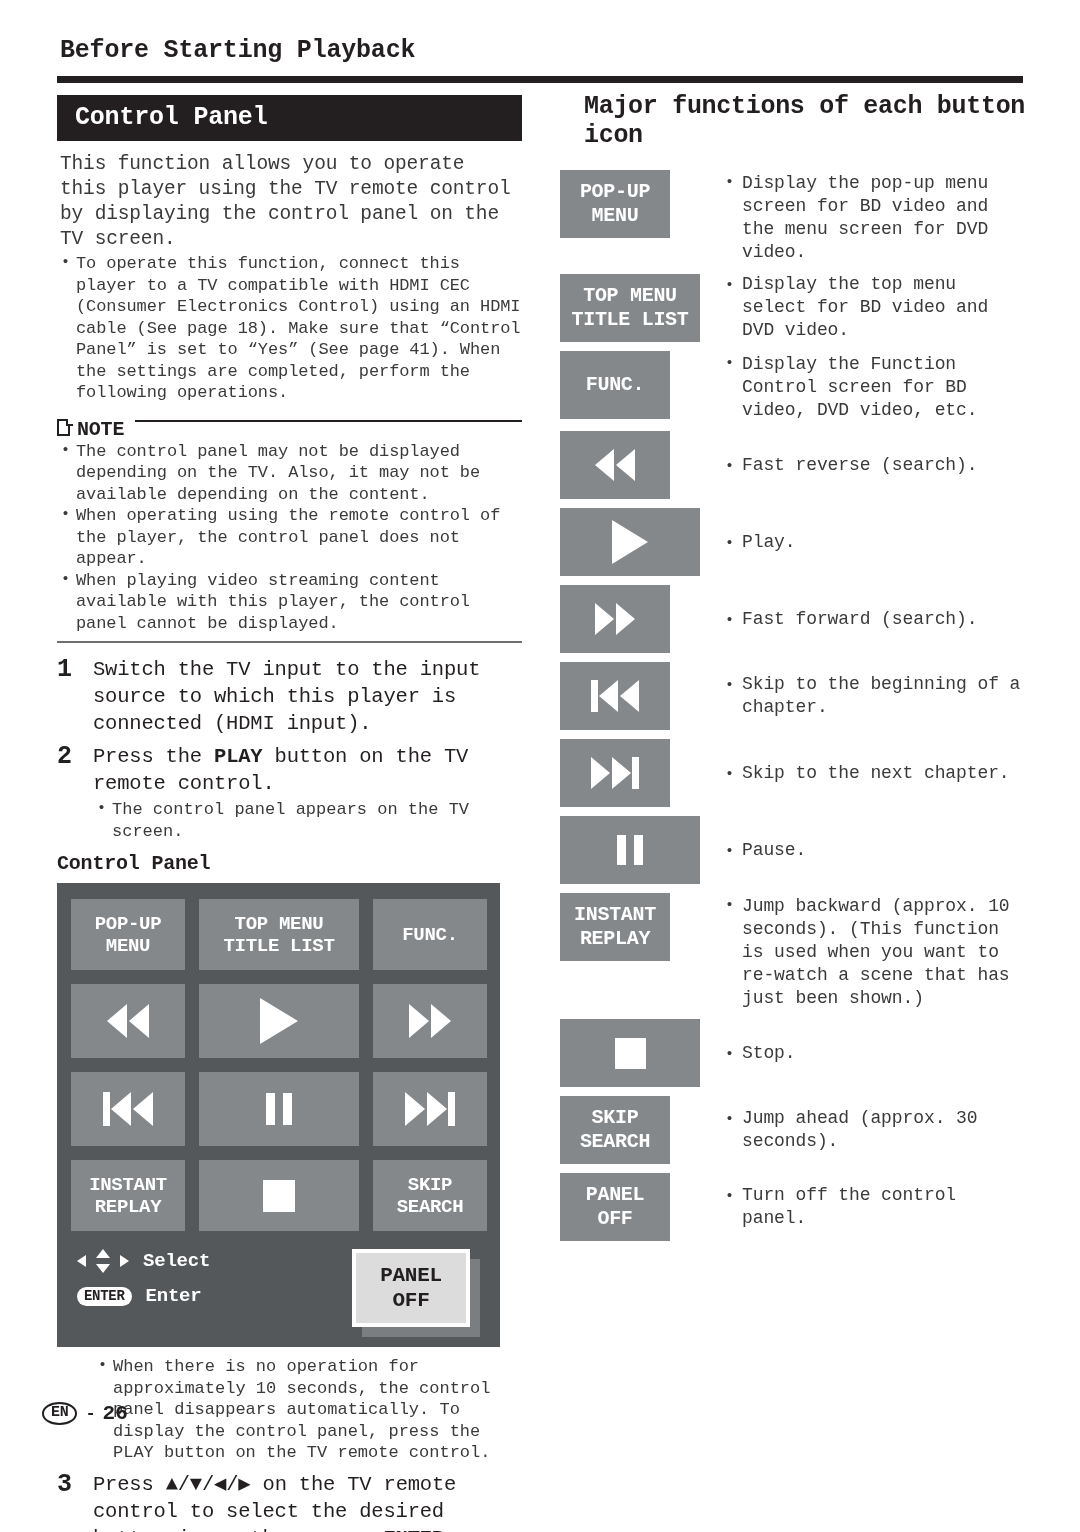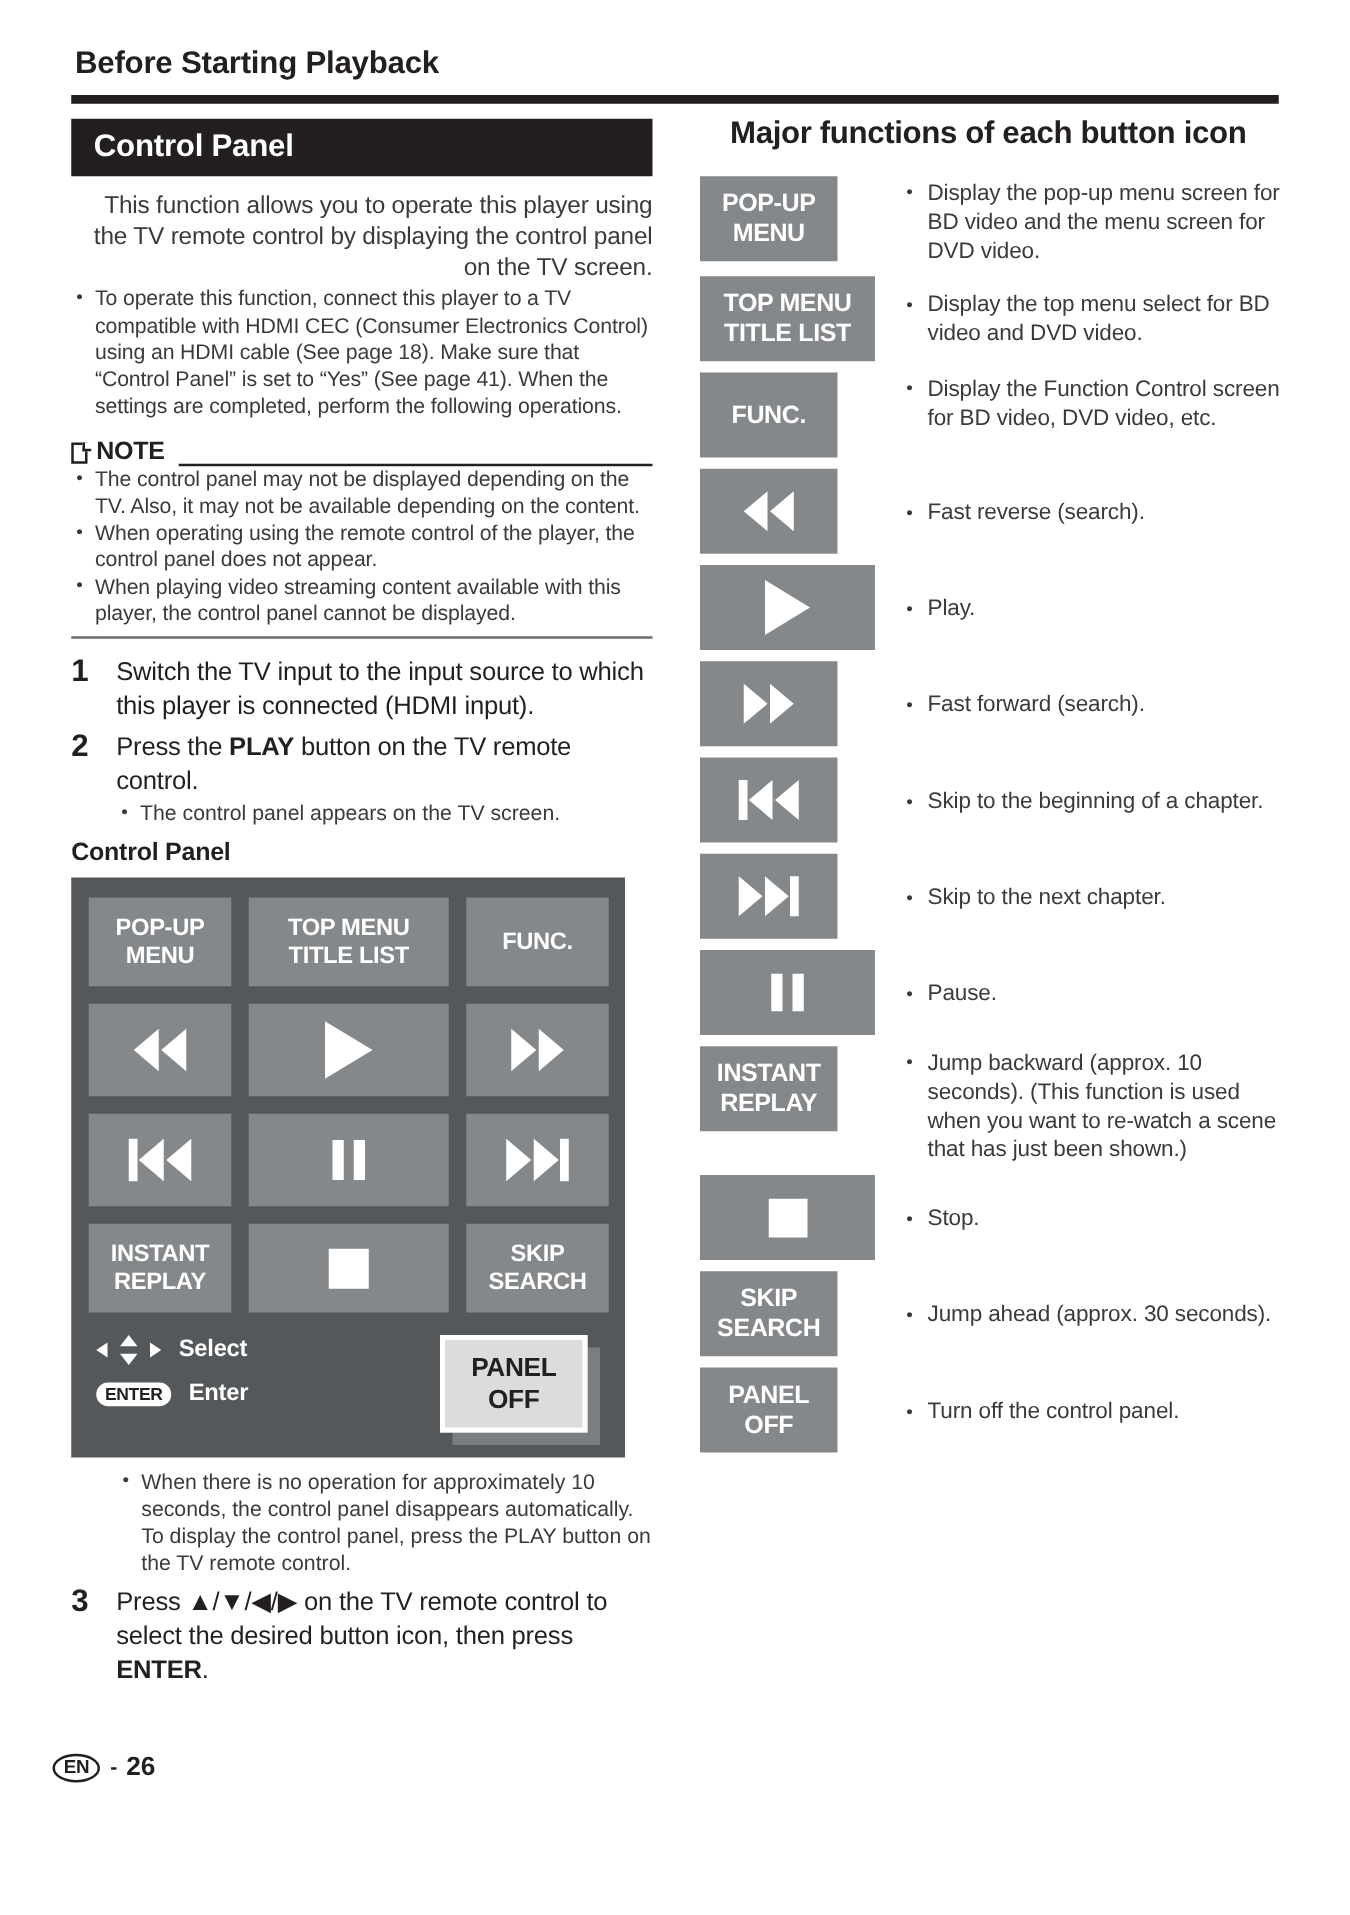--- a/index.html
+++ b/index.html
@@ -1,55 +1,54 @@
 <!DOCTYPE html>
 <html><head>
 <meta charset="utf-8">
 <style>
   html,body{margin:0;padding:0;}
   body{
     width:1080px;height:1532px;background:#ffffff;
     font-family:"Liberation Sans", sans-serif;
     color:#231f20;overflow:hidden;position:relative;
   }
-  .page{position:absolute;inset:0;}
+  .page{position:absolute;inset:0;font-family:Liberation Mono, monospace;}
 
   
   .running-head{
     position:absolute;left:60px;top:36px;
     font-size:25px;font-weight:bold;letter-spacing:-0.2px;color:#231f20;
   }
   .head-rule{
     position:absolute;left:57px;top:76px;width:966px;height:7px;background:#231f20;
   }
 
   
   .col-left{position:absolute;left:57px;top:95px;width:465px;}
   .section-bar{
     background:#231f20;color:#ffffff;font-size:25px;font-weight:bold;
     padding:8px 0 9px 18px;letter-spacing:-0.2px;width:447px;
   }
   .body-p{
     font-size:19.5px;line-height:25px;color:#3a3a3c;margin:11px 0 0 3px;
     letter-spacing:-0.15px;
-    text-align:right;
   }
   ul.bl{list-style:none;margin:0;padding:0;}
   ul.bl li{
     position:relative;padding-left:19px;font-size:17px;line-height:21.5px;
     color:#3a3a3c;letter-spacing:-0.1px;margin-top:1px;
   }
   ul.bl li::before{
     content:"\2022";position:absolute;left:4px;top:-1px;font-size:15px;color:#3a3a3c;
   }
   ul.bl.tight li{margin-top:0;}
 
   
   .note-wrap{margin-top:14px;}
-  .note-head{display:flex;align-items:flex-end;gap:0px;}
+  .note-head{display:flex;align-items:flex-start;gap:0px;}
   .note-icon{
     width:17px;height:20px;position:relative;flex:0 0 auto;margin-right:3px;
   }
   .note-icon .pg{
     position:absolute;left:0;top:1px;width:13px;height:17px;
     border:2.4px solid #231f20;background:#fff;box-sizing:border-box;
   }
   .note-icon .fold{
     position:absolute;left:9px;top:1px;width:7px;height:7px;background:#fff;
     border-left:2.4px solid #231f20;border-bottom:2.4px solid #231f20;

